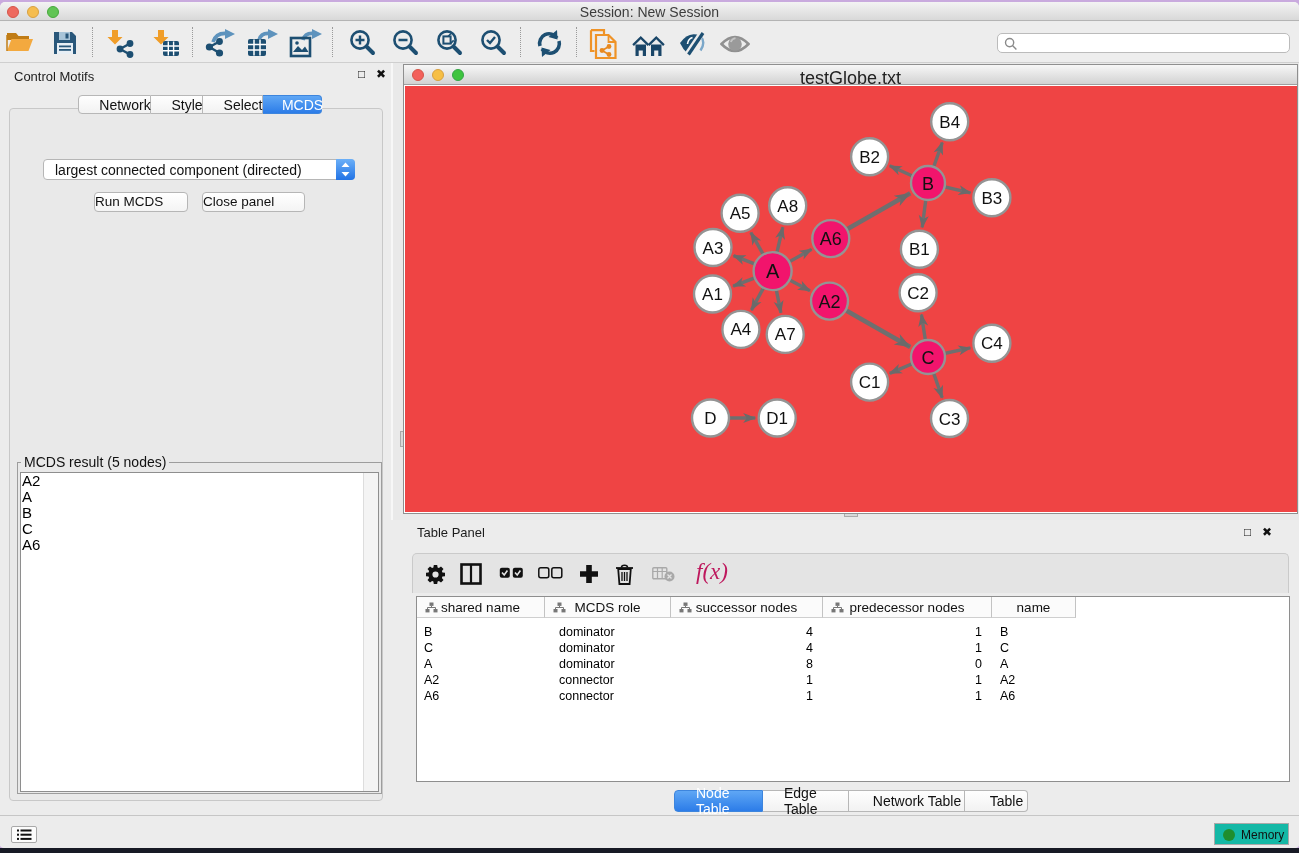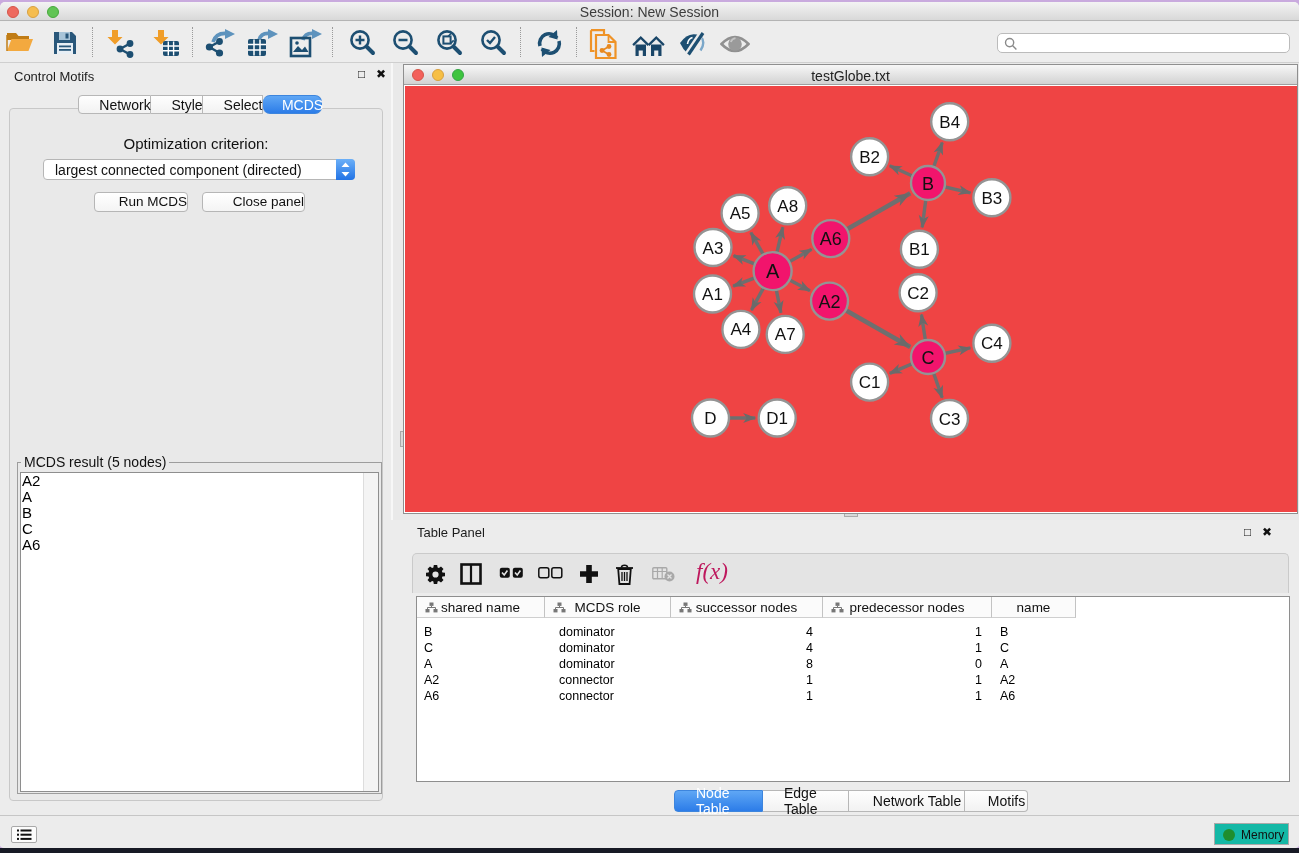--- a/index.html
+++ b/index.html
@@ -28,35 +28,35 @@
 .winbtn { position:absolute; font-size:12px; color:#111; }
 .tabs { position:absolute; height:19px; display:flex; font-size:14px; z-index:3; }
 .tab { border:1px solid #b7b7b7; border-left:none; background:linear-gradient(#fefefe,#f2f2f2); color:#111; display:flex; align-items:center; justify-content:center;padding-left:21px; }
 .tab.first { border-left:1px solid #b7b7b7; border-radius:4px 0 0 4px; }
 .tab.last { border-radius:0 4px 4px 0; }
 .tab.sel { background:linear-gradient(#5fa7f5,#2c7ce8); border-color:#3d85dd; color:#fff; }
 #cp-box { position:absolute; left:9px; top:45px; width:374px; height:693px; background:#e9e9e9; border:1px solid #c8c8c8; border-radius:4px; }
 #opt-label { position:absolute; left:0; top:26px; width:100%; text-align:center; font-size:15px; color:#111; }
 #dropdown { position:absolute; left:33px; top:50px; width:312px; height:21px; background:#fff; border:1px solid #b6b6b6; border-radius:4px; font-size:14px; color:#111; line-height:20px; padding-left:11px; }
 #dd-step { position:absolute; right:-1px; top:-1px; width:19px; height:21px; background:linear-gradient(#6cb0f8,#2273e5); border-radius:0 4px 4px 0; }
-.btn { position:absolute; height:20px; background:linear-gradient(#ffffff,#f4f4f4); border:1px solid #b6b6b6; border-radius:4px; font-size:13.5px; color:#111; text-align:right; line-height:18px; }
+.btn { position:absolute; height:20px; background:linear-gradient(#ffffff,#f4f4f4); border:1px solid #b6b6b6; border-radius:4px; font-size:13.5px; color:#111; text-align:left; line-height:18px; }
 #fieldset { position:absolute; left:7px; top:353px; width:365px; height:332px; border:1px solid #9d9d9d; }
 #fs-legend { position:absolute; left:3px; top:-9px; background:#e9e9e9; padding:0 3px; font-size:14px; color:#111; }
 #fs-list { position:absolute; left:2px; top:9px; width:359px; height:320px; background:#fff; border:1px solid #8e8e8e; font-size:15px; color:#000; }
 #fs-list .li { padding-left:1px; height:16px; line-height:16px; }
 #fs-scroll { position:absolute; right:0; top:0; width:15px; height:100%; background:#f4f4f4; border-left:1px solid #ddd; }
 
 
 #desktop { position:absolute; left:391px; top:61px; width:908px; height:457px; background:#e9e9e9; }
 #netwin { position:absolute; left:403px; top:62px; width:895px; height:450px; background:#fff; border:1px solid #8f8f8f; }
 #netwin-tb { position:absolute; left:0; top:0; width:100%; height:20px; background:linear-gradient(#f7f7f7,#d2d2d2); border-bottom:1px solid #9f9f9f; }
 #netwin-tb .r { left:8px; background:#f3615b; border:0.5px solid #d55549; }
 #netwin-tb .y { left:28px; background:#f6bf45; border:0.5px solid #d8a040; }
 #netwin-tb .g { left:48px; background:#3ec43e; border:0.5px solid #35a547; }
-#netwin-title { position:absolute; top:3px; left:0; width:100%; text-align:center; font-size:14px; color:#222; }
+#netwin-title { position:absolute; top:3px; left:0; width:100%; text-align:center; font-size:18px; color:#222; }
 #canvas { position:absolute; left:1px; top:21px; width:892px; height:426px; background:#ef4444; overflow:hidden; }
 
 
 #tpanel { position:absolute; left:391px; top:518px; width:908px; height:296px; background:#ececec; }
 #tp-title { position:absolute; left:26px; top:5px; font-size:13px; color:#1c1c1c; }
 #tp-toolbar { position:absolute; left:21px; top:33px; width:877px; height:40px; background:#e4e4e4; border:1px solid #cacaca; border-radius:5px 5px 0 0; border-bottom:none; }
 #tp-table { position:absolute; left:25px; top:76px; width:874px; height:186px; background:#fff; border:1px solid #8e8e8e; font-size:12.5px;padding-left:20px; }
 .th { position:absolute; top:0; height:21px; border-right:1px solid #c3c3c3; background:#fbfbfb; border-bottom:1px solid #cfcfcf; text-align:center; line-height:21px; color:#111; font-size:13.5px; }
 .td { position:absolute; height:16px; line-height:16px; color:#000; }
 .tabs2 { left:283px; top:270px; height:22px; }
@@ -200,24 +200,23 @@
     </div>
   </div>
   <div id="cpanel">
     <div id="cpanel-title">Control Motifs</div>
     <div class="winbtn" style="left:358px;top:4px;">□</div>
     <div class="winbtn" style="left:376px;top:4px;">✖</div>
     <div class="tabs" style="left:78px;top:32px;">
       <div class="tab first" style="width:73px;">Network</div>
       <div class="tab" style="width:52px;">Style</div>
       <div class="tab" style="width:60px;">Select</div>
-      <div class="tab last sel" style="width:59px;border-radius:7px;">MCDS</div>
+      <div class="tab last sel" style="width:59px;">MCDS</div>
     </div>
     <div id="cp-box">
-      <div id="opt-label">Optimization criterion:</div>
       <div id="dropdown">largest connected component (directed)<div id="dd-step"><svg width="19" height="21" viewBox="0 0 19 21">
               <path d="M5.5,8 L9.5,3.5 L13.5,8 Z M5.5,13 L9.5,17.5 L13.5,13 Z" fill="#fff"></path>
             </svg></div></div>
       <div class="btn" style="left:84px;top:83px;width:94px;">Run MCDS</div>
       <div class="btn" style="left:192px;top:83px;width:103px;">Close panel</div>
       <div id="fieldset">
         <div id="fs-legend">MCDS result (5 nodes)</div>
         <div id="fs-list">
           <div class="li">A2</div>
             <div class="li">A</div>
@@ -424,21 +423,21 @@
       <div class="td" style="left:7px;top:91px;">A6</div>
         <div class="td" style="left:142px;top:91px;">connector</div>
         <div class="td" style="left:0;top:91px;width:396px;text-align:right;">1</div>
         <div class="td" style="left:0;top:91px;width:565px;text-align:right;">1</div>
         <div class="td" style="left:583px;top:91px;">A6</div>
     </div>
     <div class="tabs tabs2" style="position:absolute;">
       <div class="tab first sel" style="width:89px;">Node Table</div>
       <div class="tab" style="width:86px;">Edge Table</div>
       <div class="tab" style="width:116px;">Network Table</div>
-      <div class="tab last" style="width:63px;">Motifs</div>
+      <div class="tab last" style="width:63px;">Table</div>
     </div>
   </div>
   <div id="statusbar">
     <div id="listbtn">
       <svg style="position:absolute;left:5px;top:2px;" width="15" height="12" viewBox="0 0 15 12">
         <g fill="#111">
             <rect x="0" y="0.5" width="2" height="2"></rect>
             <rect x="0" y="4.7" width="2" height="2"></rect>
             <rect x="0" y="8.9" width="2" height="2"></rect>
         <rect x="3.5" y="0.5" width="11" height="2"></rect>

